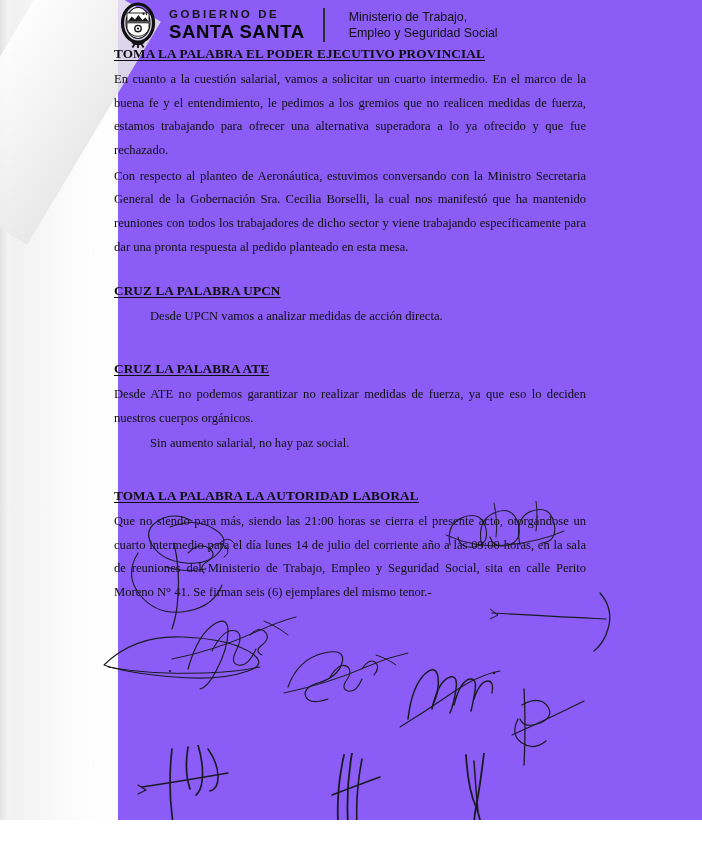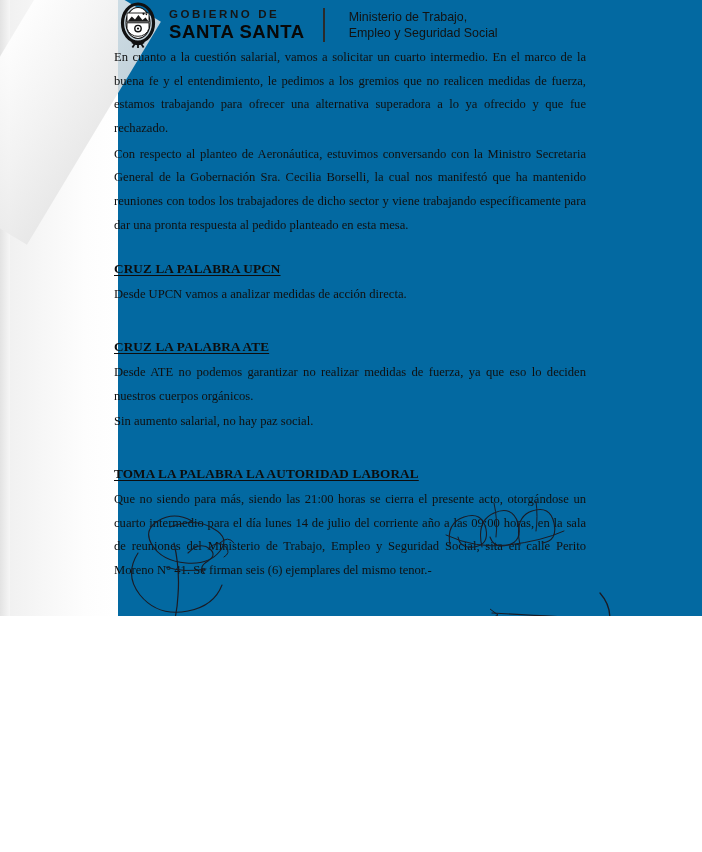--- a/index.html
+++ b/index.html
@@ -7,22 +7,22 @@
     margin: 0;
     padding: 0;
     background: #ffffff;
   }
   body {
     font-family: "Liberation Serif", serif;
   }
   .page {
     position: relative;
     width: 702px;
-    height: 616px;
-    background: #0369a1;
+    height: 820px;
+    background: #8b5cf6;
     overflow: hidden;
   }
   
   .scan-edge {
     position: absolute;
     left: 0; top: 0;
     width: 118px; height: 852px;
     background:
       linear-gradient(to right, #efefef 0%, #f7f7f7 38%, #fdfdfd 72%, #ffffff 100%);
     pointer-events: none;
@@ -109,21 +109,21 @@
   }
   .para {
     font-family: "Liberation Serif", serif;
     font-size: 12.6px;
     line-height: 1.88;
     text-align: justify;
     text-justify: inter-word;
     color: #101010;
     margin: 0 0 2px 0;
   }
-  .para.last-left { text-align: left; }
+  .para.last-left { text-align: left; margin-left: 36px; }
   .gap-md { height: 22px; }
   .gap-lg { height: 30px; }
 
   
   .sig-zone {
     position: absolute;
     left: 0; top: 495px;
     width: 702px; height: 357px;
   }
   .sig {
@@ -169,20 +169,21 @@
     <div class="hdr-sep"></div>
 
     <div class="ministry">
       <div>Ministerio de Trabajo,</div>
       <div>Empleo y Seguridad Social</div>
     </div>
   </div>
 
   <div class="doc-body">
 
+    <h2 class="sec-title">TOMA LA PALABRA EL PODER EJECUTIVO PROVINCIAL</h2>
     <p class="para">En cuanto a la cuestión salarial, vamos a solicitar un cuarto intermedio. En el marco de la buena fe y el entendimiento, le pedimos a los gremios que no realicen medidas de fuerza, estamos trabajando para ofrecer una alternativa superadora a lo ya ofrecido y que fue rechazado.</p>
     <p class="para">Con respecto al planteo de Aeronáutica, estuvimos conversando con la Ministro Secretaria General de la Gobernación Sra. Cecilia Borselli, la cual nos manifestó que ha mantenido reuniones con todos los trabajadores de dicho sector y viene trabajando específicamente para dar una pronta respuesta al pedido planteado en esta mesa.</p>
 
     <div class="gap-md"></div>
 
     <h2 class="sec-title">CRUZ LA PALABRA UPCN</h2>
     <p class="para last-left">Desde UPCN vamos a analizar medidas de acción directa.</p>
 
     <div class="gap-lg"></div>
 

